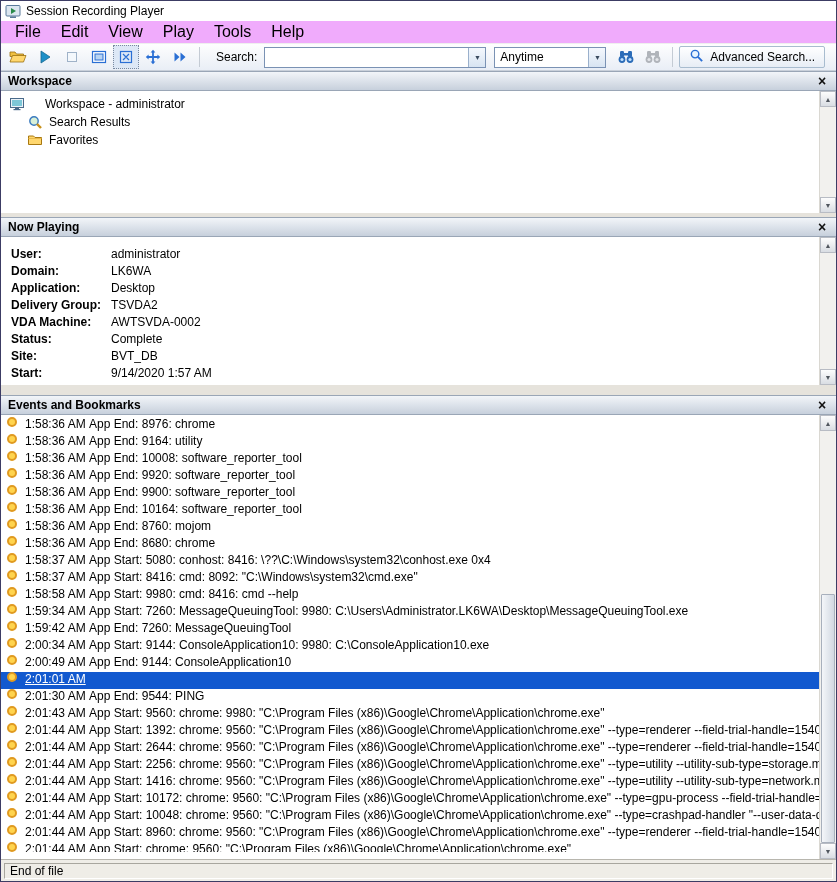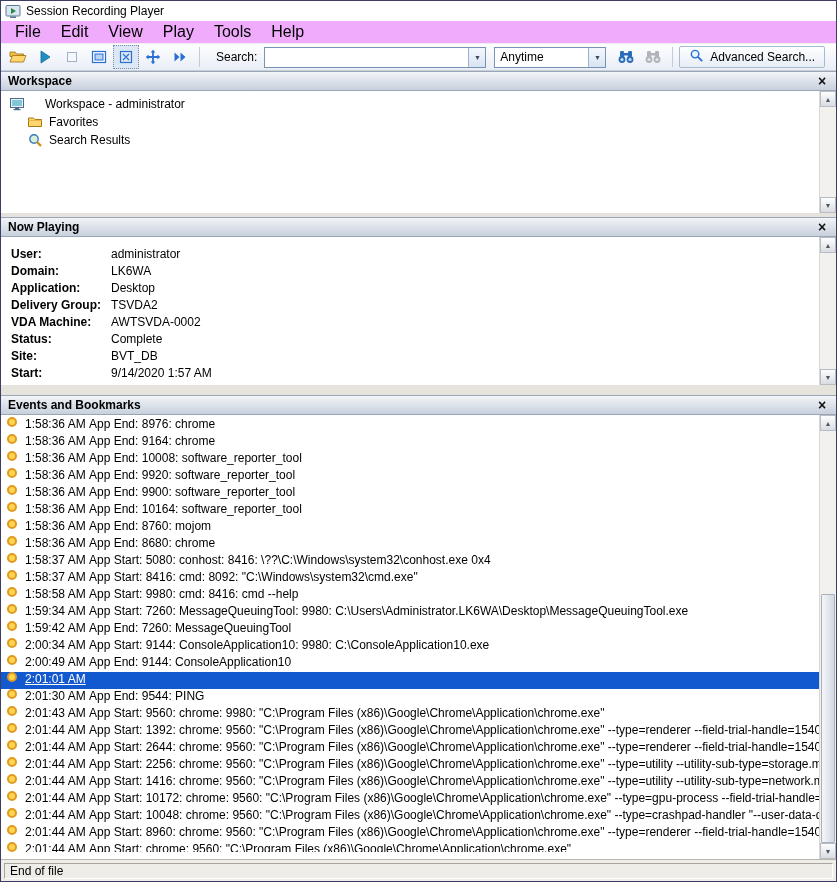--- a/index.html
+++ b/index.html
@@ -211,35 +211,35 @@
                 <rect x="3" y="4" width="10" height="6" fill="#7ec8d8"></rect>
                 <rect x="6" y="11.5" width="4" height="1.5" fill="#4a6a8a"></rect>
                 <rect x="4.5" y="13" width="7" height="1.2" fill="#4a6a8a"></rect>
               </svg>
             </span>
             <span>Workspace - administrator</span>
           </div>
           <div class="tree-row" style="padding-left: 24px;">
             <span class="tree-icon">
               <svg width="16" height="16" viewBox="0 0 16 16">
+                <circle cx="7" cy="7" r="4.2" fill="#d8f0d8" stroke="#3a7abf" stroke-width="1.4"></circle>
+                <line x1="10" y1="10" x2="14" y2="14" stroke="#c89018" stroke-width="2.4"></line>
+              </svg>
+            </span>
+            <span>Search Results</span>
+          </div>
+          <div class="tree-row" style="padding-left: 24px;">
+            <span class="tree-icon">
+              <svg width="16" height="16" viewBox="0 0 16 16">
                 <path d="M1.5 4 h5 l1.5 1.5 H14.5 V12.5 H1.5 Z" fill="#ffd76e" stroke="#a87810"></path>
                 <path d="M1.5 6.5 h13" stroke="#e8b84a"></path>
               </svg>
             </span>
             <span>Favorites</span>
           </div>
-          <div class="tree-row" style="padding-left: 24px;">
-            <span class="tree-icon">
-              <svg width="16" height="16" viewBox="0 0 16 16">
-                <circle cx="7" cy="7" r="4.2" fill="#d8f0d8" stroke="#3a7abf" stroke-width="1.4"></circle>
-                <line x1="10" y1="10" x2="14" y2="14" stroke="#c89018" stroke-width="2.4"></line>
-              </svg>
-            </span>
-            <span>Search Results</span>
-          </div>
         </div>
       <div class="vscroll">
         <span class="scroll-btn up">▲</span>
         <span class="scroll-btn down">▼</span>
       </div>
     </div>
   </div>
 
   <div class="splitter s1"></div>
 
@@ -300,21 +300,21 @@
     <div class="events-body">
       <div class="events-list">
           <div class="event-row">
             <span class="event-dot"></span>
             <span class="event-time">1:58:36 AM</span>
             <span class="event-text">App End: 8976: chrome</span>
           </div>
           <div class="event-row">
             <span class="event-dot"></span>
             <span class="event-time">1:58:36 AM</span>
-            <span class="event-text">App End: 9164: chrome</span>
+            <span class="event-text">App End: 9164: utility</span>
           </div>
           <div class="event-row">
             <span class="event-dot"></span>
             <span class="event-time">1:58:36 AM</span>
             <span class="event-text">App End: 10008: software_reporter_tool</span>
           </div>
           <div class="event-row">
             <span class="event-dot"></span>
             <span class="event-time">1:58:36 AM</span>
             <span class="event-text">App End: 9920: software_reporter_tool</span>

